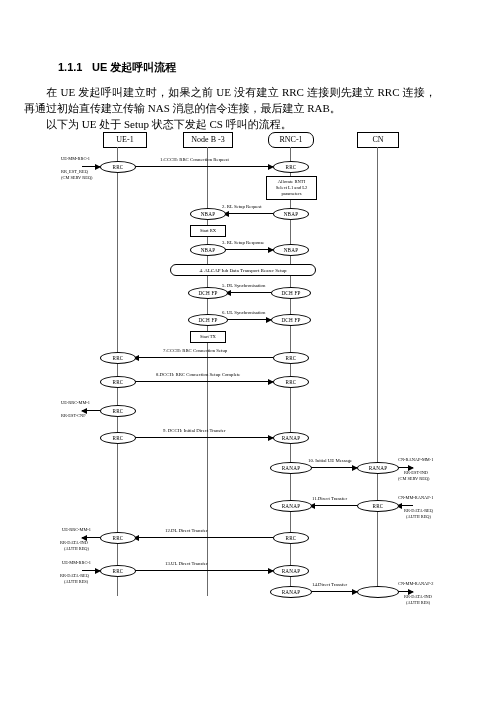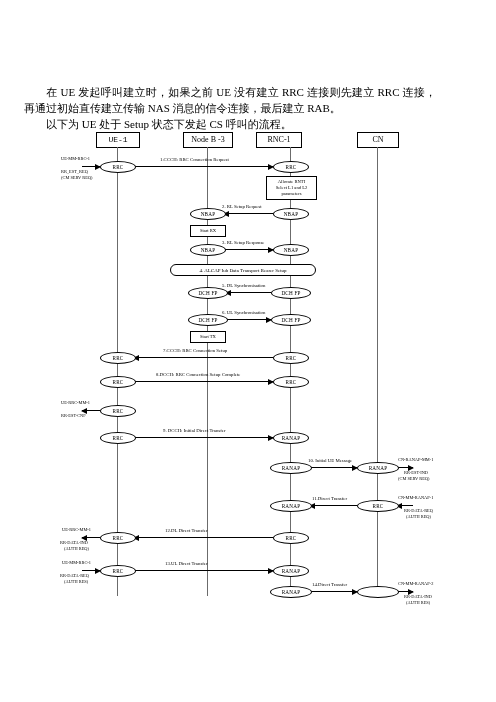--- a/index.html
+++ b/index.html
@@ -112,30 +112,33 @@
     z-index:5;
     font-family:"Liberation Serif", serif;
   }
   .slabel.l{text-align:left;}
 </style>
 </head>
 <body>
 
 <div class="page">
 
+  <div class="heading">
+    <span class="num">1.1.1</span><span>UE 发起呼叫流程</span>
+  </div>
 
   <div class="para p1"><span class="indent"></span><span>在 UE 发起呼叫建立时，如果之前 UE 没有建立 RRC 连接则先建立 RRC 连接，再通过初始直传建立传输 NAS 消息的信令连接，最后建立 RAB。</span></div>
 
   <div class="para p2"><span class="indent"></span><span>以下为 UE 处于 Setup 状态下发起 CS 呼叫的流程。</span></div>
 
   <div class="diagram">
 
-    <div class="actor" style="left:96px;top:4px;width:42px;font-family:Liberation Mono, monospace;">UE-1</div>
+    <div class="actor" style="left:103px;top:4px;width:42px;">UE-1</div>
     <div class="actor" style="left:183px;top:4px;width:48px;">Node B -3</div>
-    <div class="actor" style="left:256px;top:4px;width:44px;">RNC-1</div>
+    <div class="actor" style="left:268px;top:4px;width:44px;border-radius:7px;">RNC-1</div>
     <div class="actor" style="left:357px;top:4px;width:40px;">CN</div>
 
     <div class="lifeline" style="left:117px;top:19px;height:449px;"></div>
     <div class="lifeline" style="left:207px;top:19px;height:449px;"></div>
     <div class="lifeline" style="left:290px;top:19px;height:449px;"></div>
     <div class="lifeline" style="left:377px;top:19px;height:449px;"></div>
 
     <div class="node" style="left:100px;top:33px;width:34px;">RRC</div>
     <div class="node" style="left:273px;top:33px;width:34px;">RRC</div>
     <div class="arrow right" style="left:134px;top:38px;width:139px;"></div>

